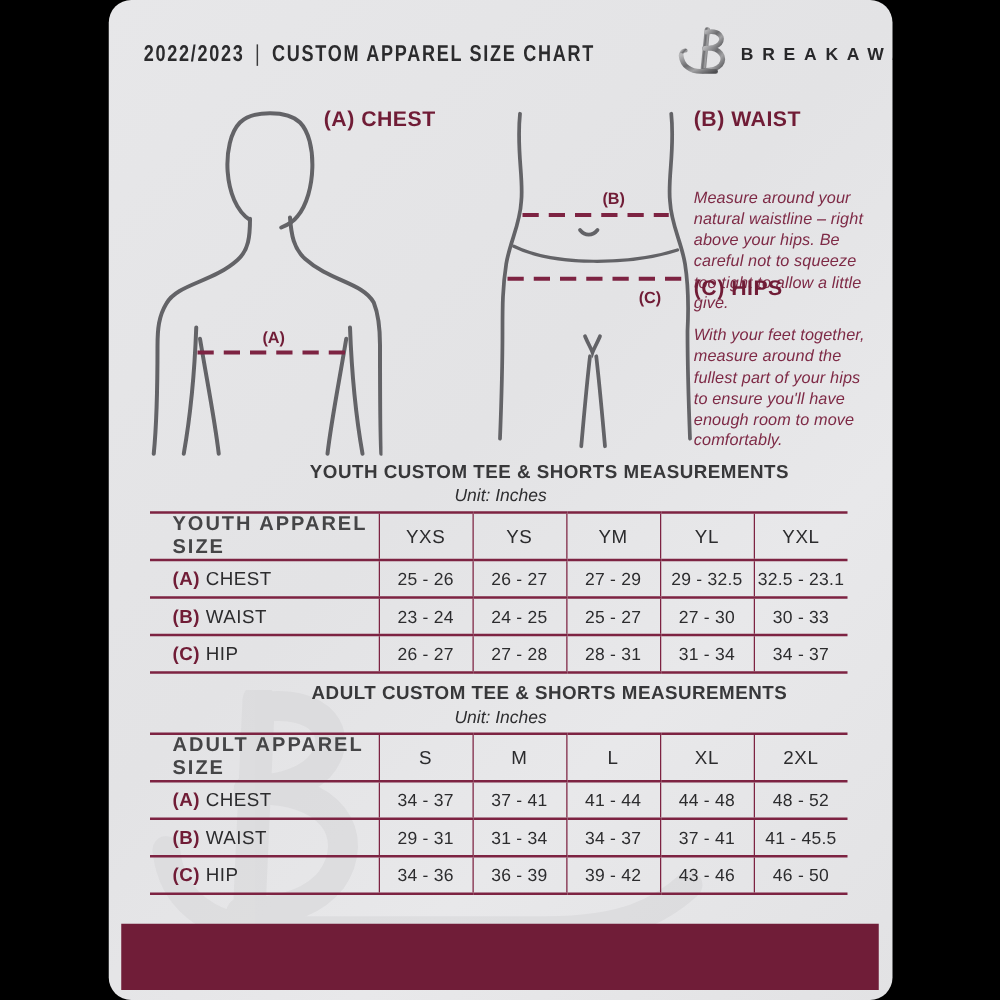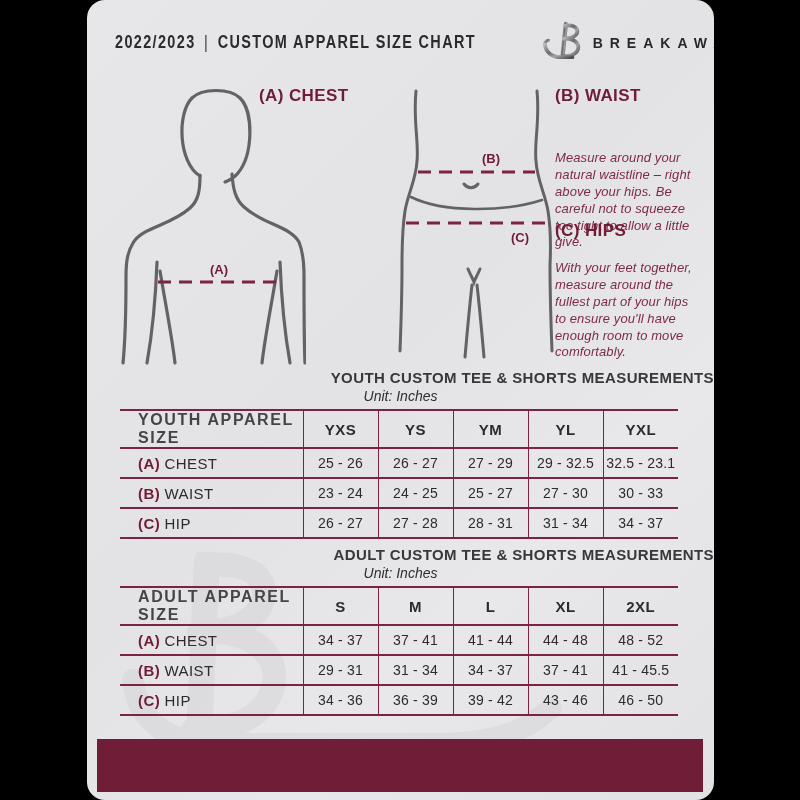--- a/index.html
+++ b/index.html
@@ -22,33 +22,33 @@
   .doc-title .sep{margin:0 10px;font-weight:normal;color:#3a3a3c;}
   .brand{display:flex;align-items:center;gap:9px;}
   .brand-name{font-size:14px;font-weight:bold;color:#28282a;letter-spacing:7px;margin-right:-7px;}
   
   .fig{position:absolute;}
   .fig svg{display:block;}
   .meas-head{font-size:17px;font-weight:bold;color:#701c36;letter-spacing:.4px;}
   .meas-body{font-size:13px;font-style:italic;color:#7e2a46;line-height:1.3;margin-top:8px;letter-spacing:.1px;}
   .instr{position:absolute;width:148px;}
   
-  .sec-title{position:absolute;left:0;width:100%;text-align:right;
-    font-size:15px;font-weight:bold;color:#38383a;letter-spacing:.4px;}
+  .sec-title{position:absolute;left:0;width:100%;text-align:center;
+    font-size:15px;font-weight:bold;color:#38383a;letter-spacing:.4px;padding-left:39px;}
   .sec-unit{position:absolute;left:0;width:100%;text-align:center;
     font-size:14px;font-style:italic;color:#2e2e30;}
   
   .size-table{position:absolute;left:33px;border-collapse:collapse;table-layout:fixed;width:558px;}
   .size-table col.c-label{width:183px;}
   .size-table col.c-data{width:75px;}
   .size-table th,.size-table td{
     border-top:2px solid #7d2342;border-left:1.5px solid #7d2342;
     padding:0;text-align:center;vertical-align:middle;color:#2c2c2e;background:transparent;}
   .size-table th:first-child,.size-table td:first-child{border-left:none;}
-  .size-table thead th{height:33px;font-size:15px;font-weight:bold;letter-spacing:.5px;}
+  .size-table thead th{height:33px;font-size:15px;font-weight:normal;letter-spacing:.5px;}
   .size-table thead th.size-col{font-weight:bold;text-align:left;padding-left:18px;
     letter-spacing:1.6px;color:#454547;font-size:16px;}
   .size-table tbody td{height:28px;font-size:14px;letter-spacing:.2px;}
   .size-table tbody td.label-cell{text-align:left;padding-left:18px;font-size:15px;letter-spacing:.4px;}
   .size-table tbody td.label-cell .prefix{font-weight:bold;color:#701c36;}
   .size-table tbody tr:last-child td{border-bottom:2px solid #7d2342;}
   
   .watermark{position:absolute;left:20px;top:552px;opacity:.62;pointer-events:none;}
   .footer-bar{position:absolute;left:10px;top:739px;width:606px;height:53px;background:#701d38;}
   .side-bar{position:absolute;top:0;height:800px;background:#000;}

